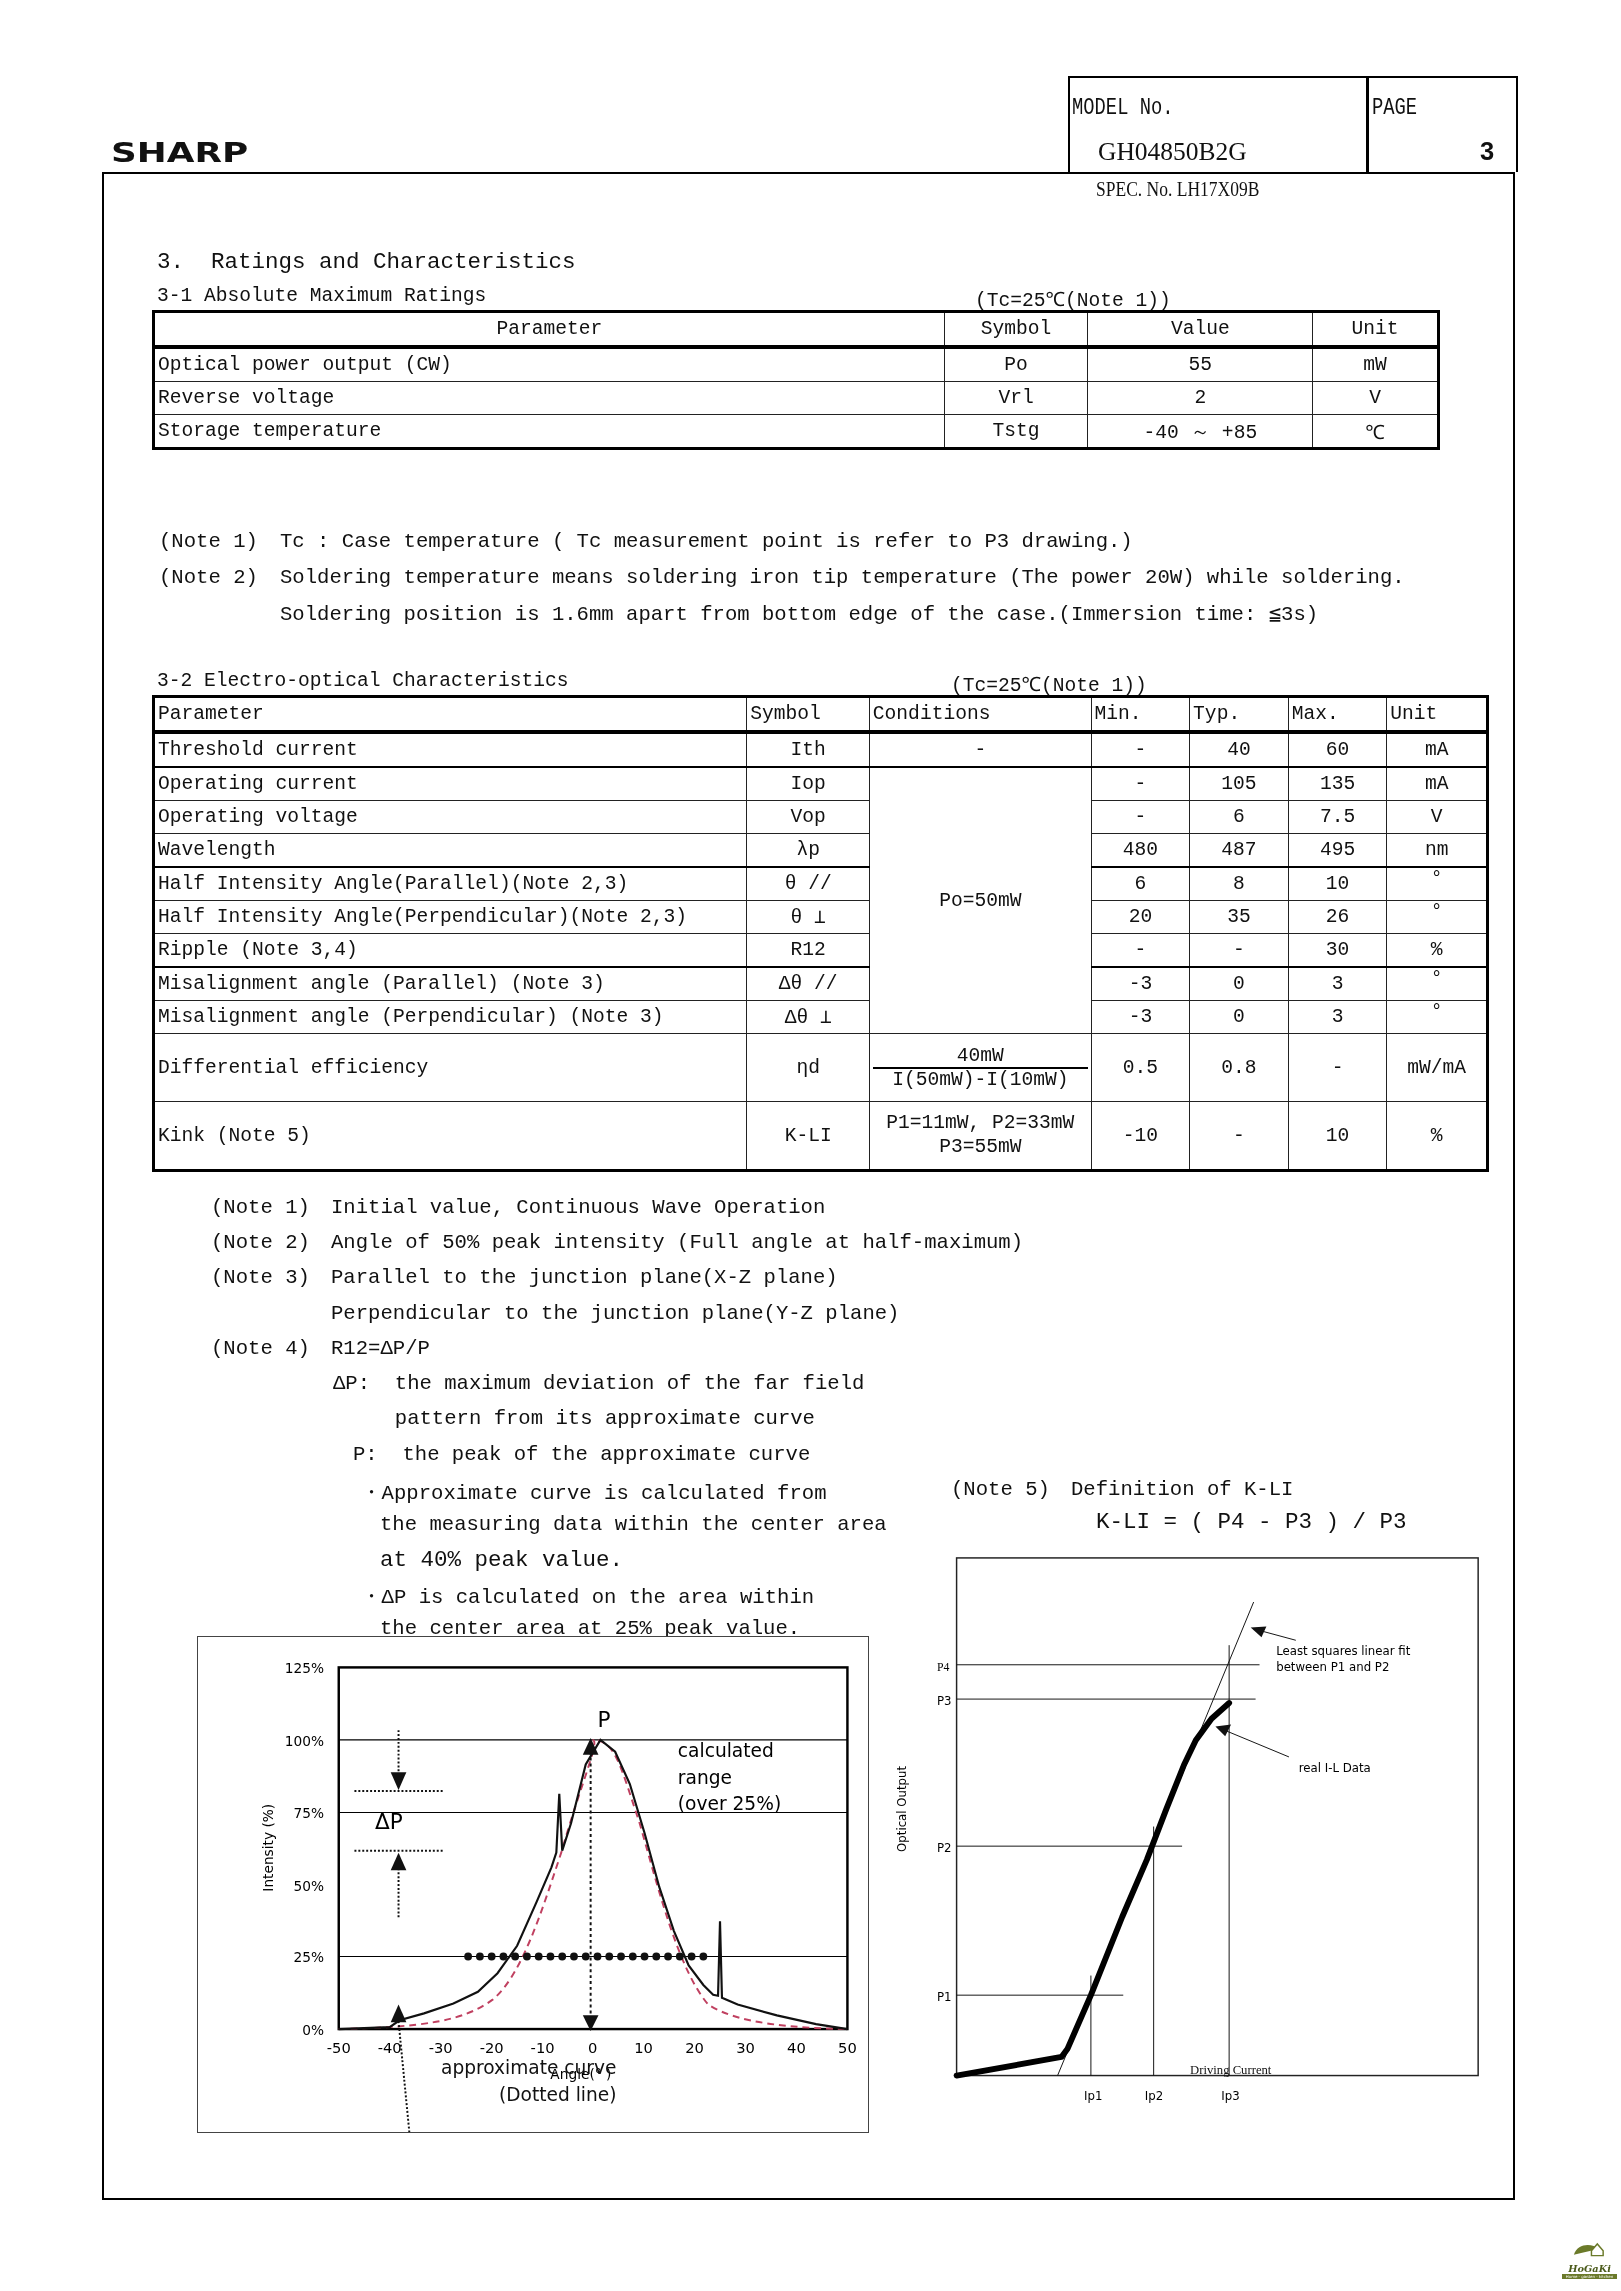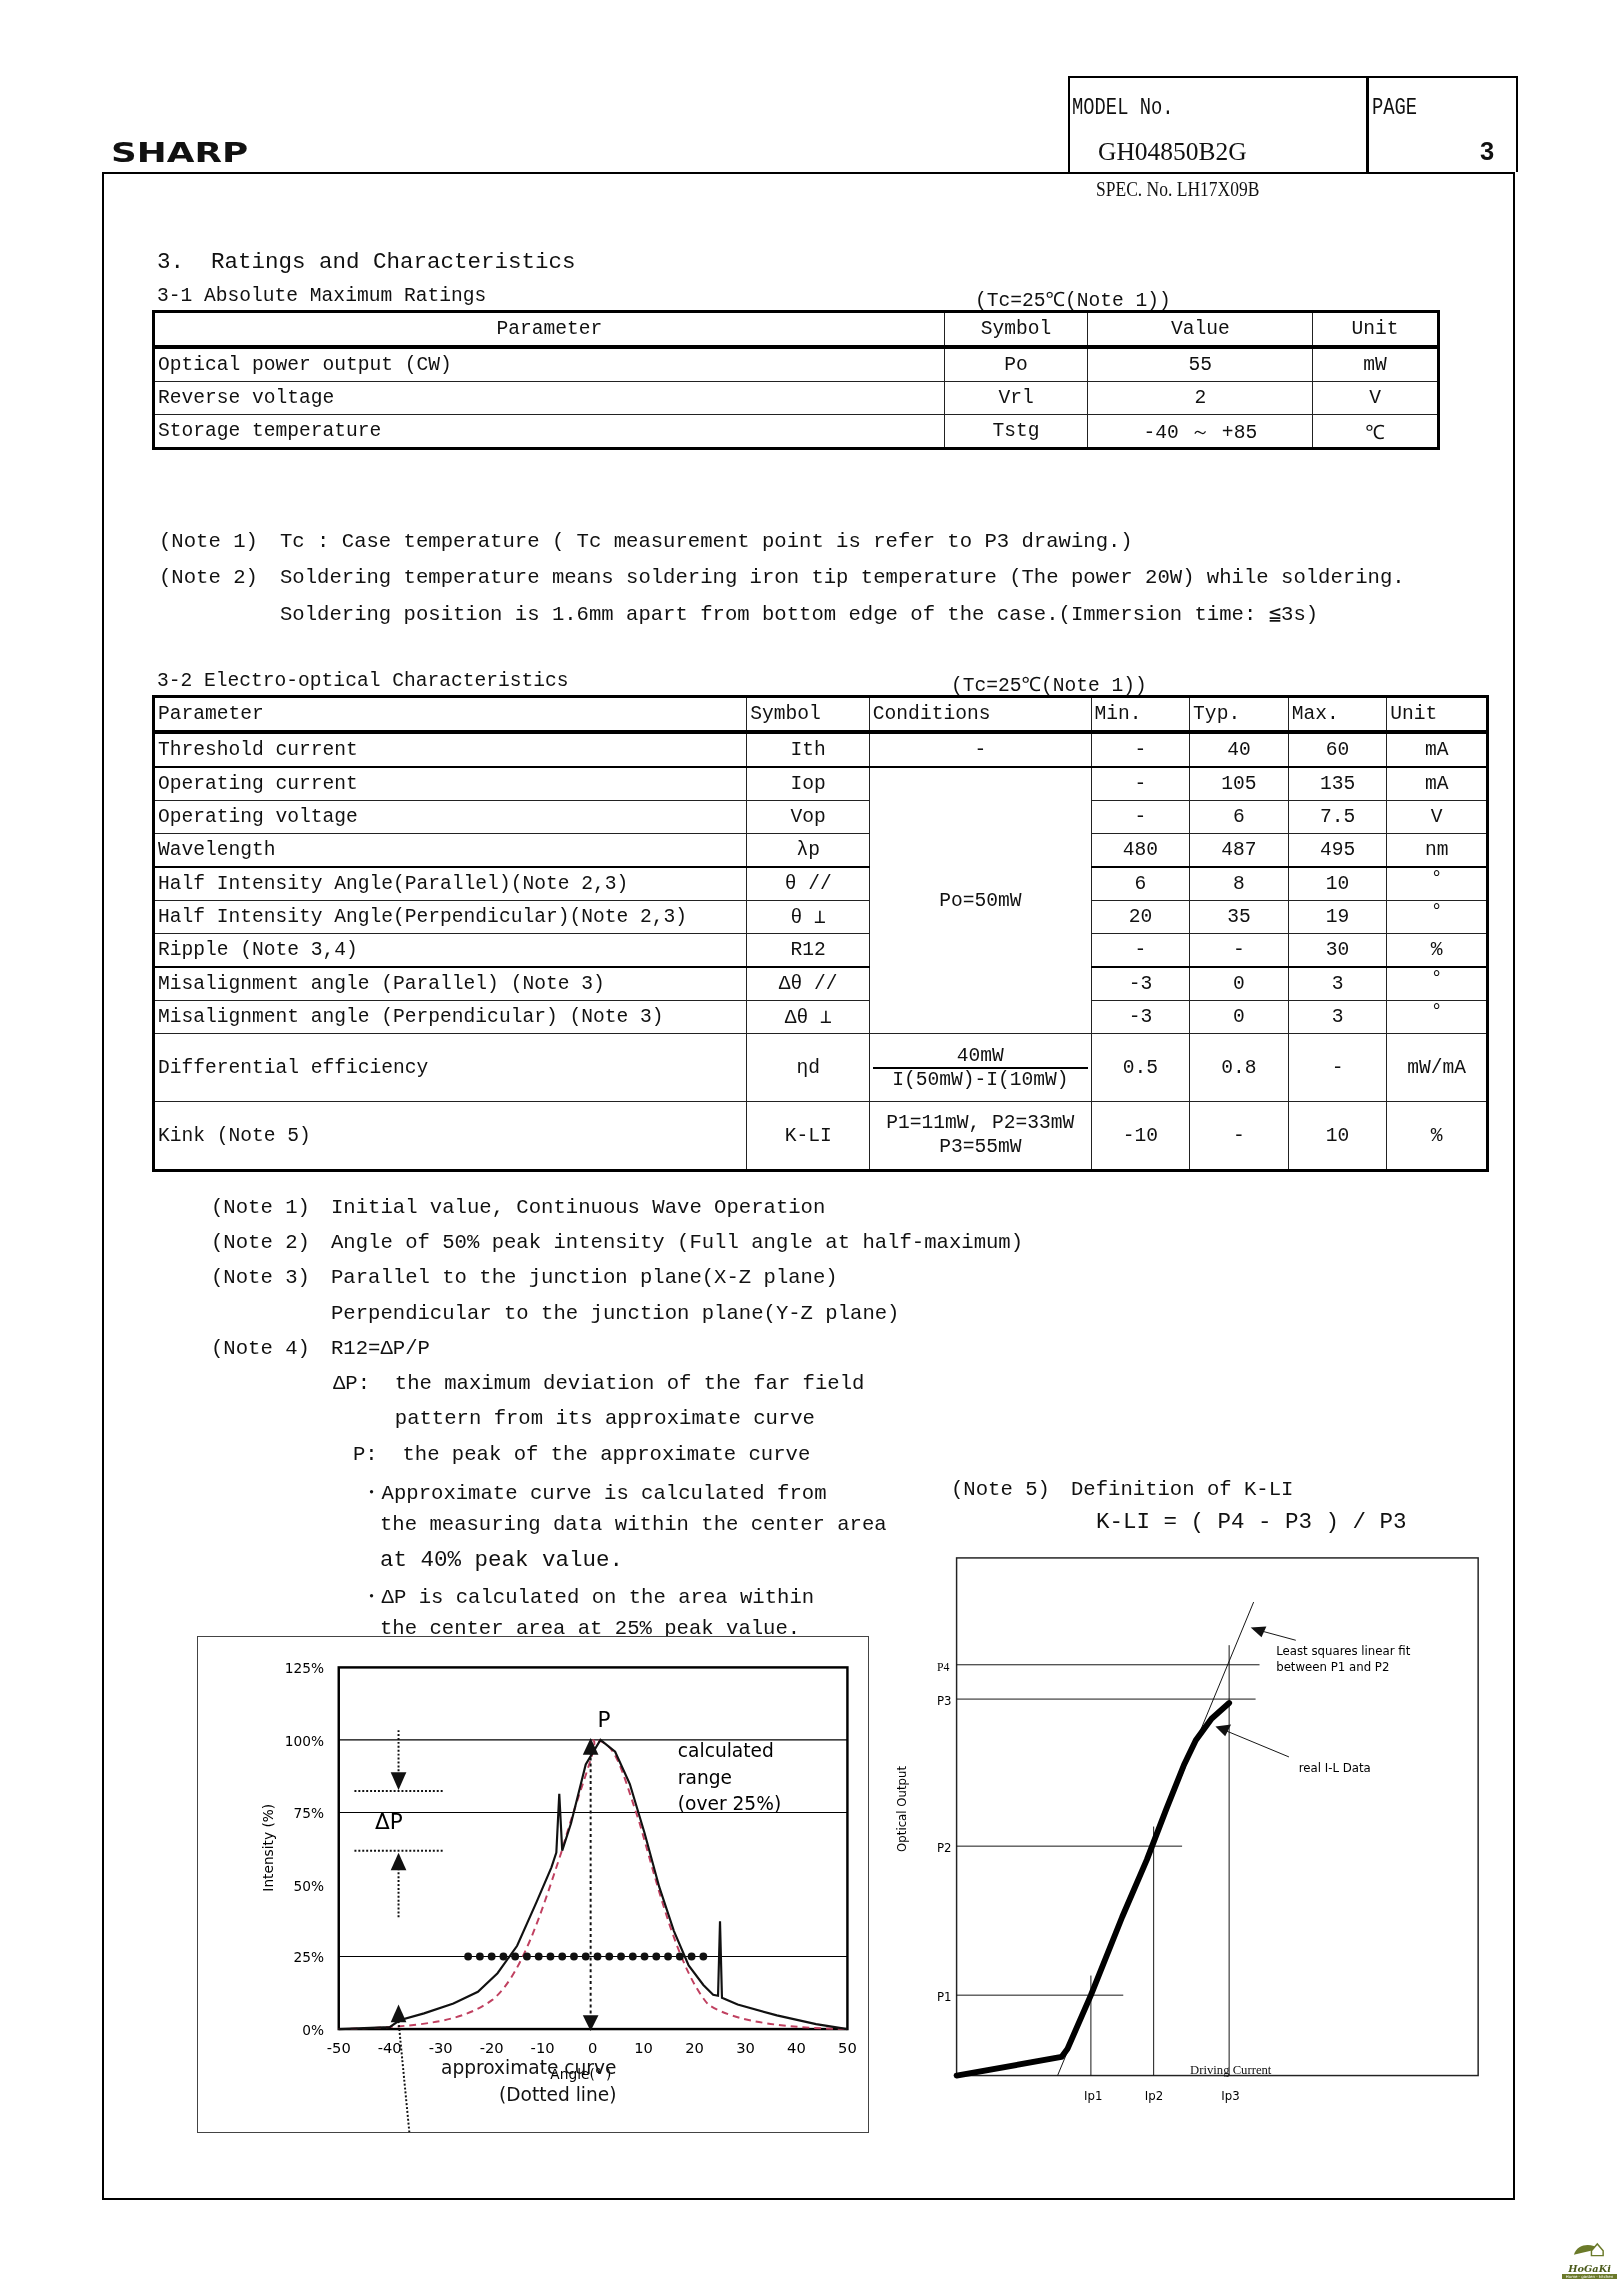--- a/index.html
+++ b/index.html
@@ -160,21 +160,21 @@
     <td class="c">6</td>
     <td class="c">8</td>
     <td class="c">10</td>
     <td class="c" style="vertical-align:top;">°</td>
   </tr>
   <tr>
     <td class="l">Half Intensity Angle(Perpendicular)(Note 2,3)</td>
     <td class="c">θ ⊥</td>
     <td class="c">20</td>
     <td class="c">35</td>
-    <td class="c">19</td>
+    <td class="c">26</td>
     <td class="c" style="vertical-align:top;">°</td>
   </tr>
   <tr>
     <td class="l" style="border-bottom:2.9px solid #000;">Ripple (Note 3,4)</td>
     <td class="c" style="border-bottom:2.9px solid #000;">R12</td>
     <td class="c" style="border-bottom:2.9px solid #000;">-</td>
     <td class="c" style="border-bottom:2.9px solid #000;">-</td>
     <td class="c" style="border-bottom:2.9px solid #000;">30</td>
     <td class="c" style="border-bottom:2.9px solid #000;">%</td>
   </tr>

